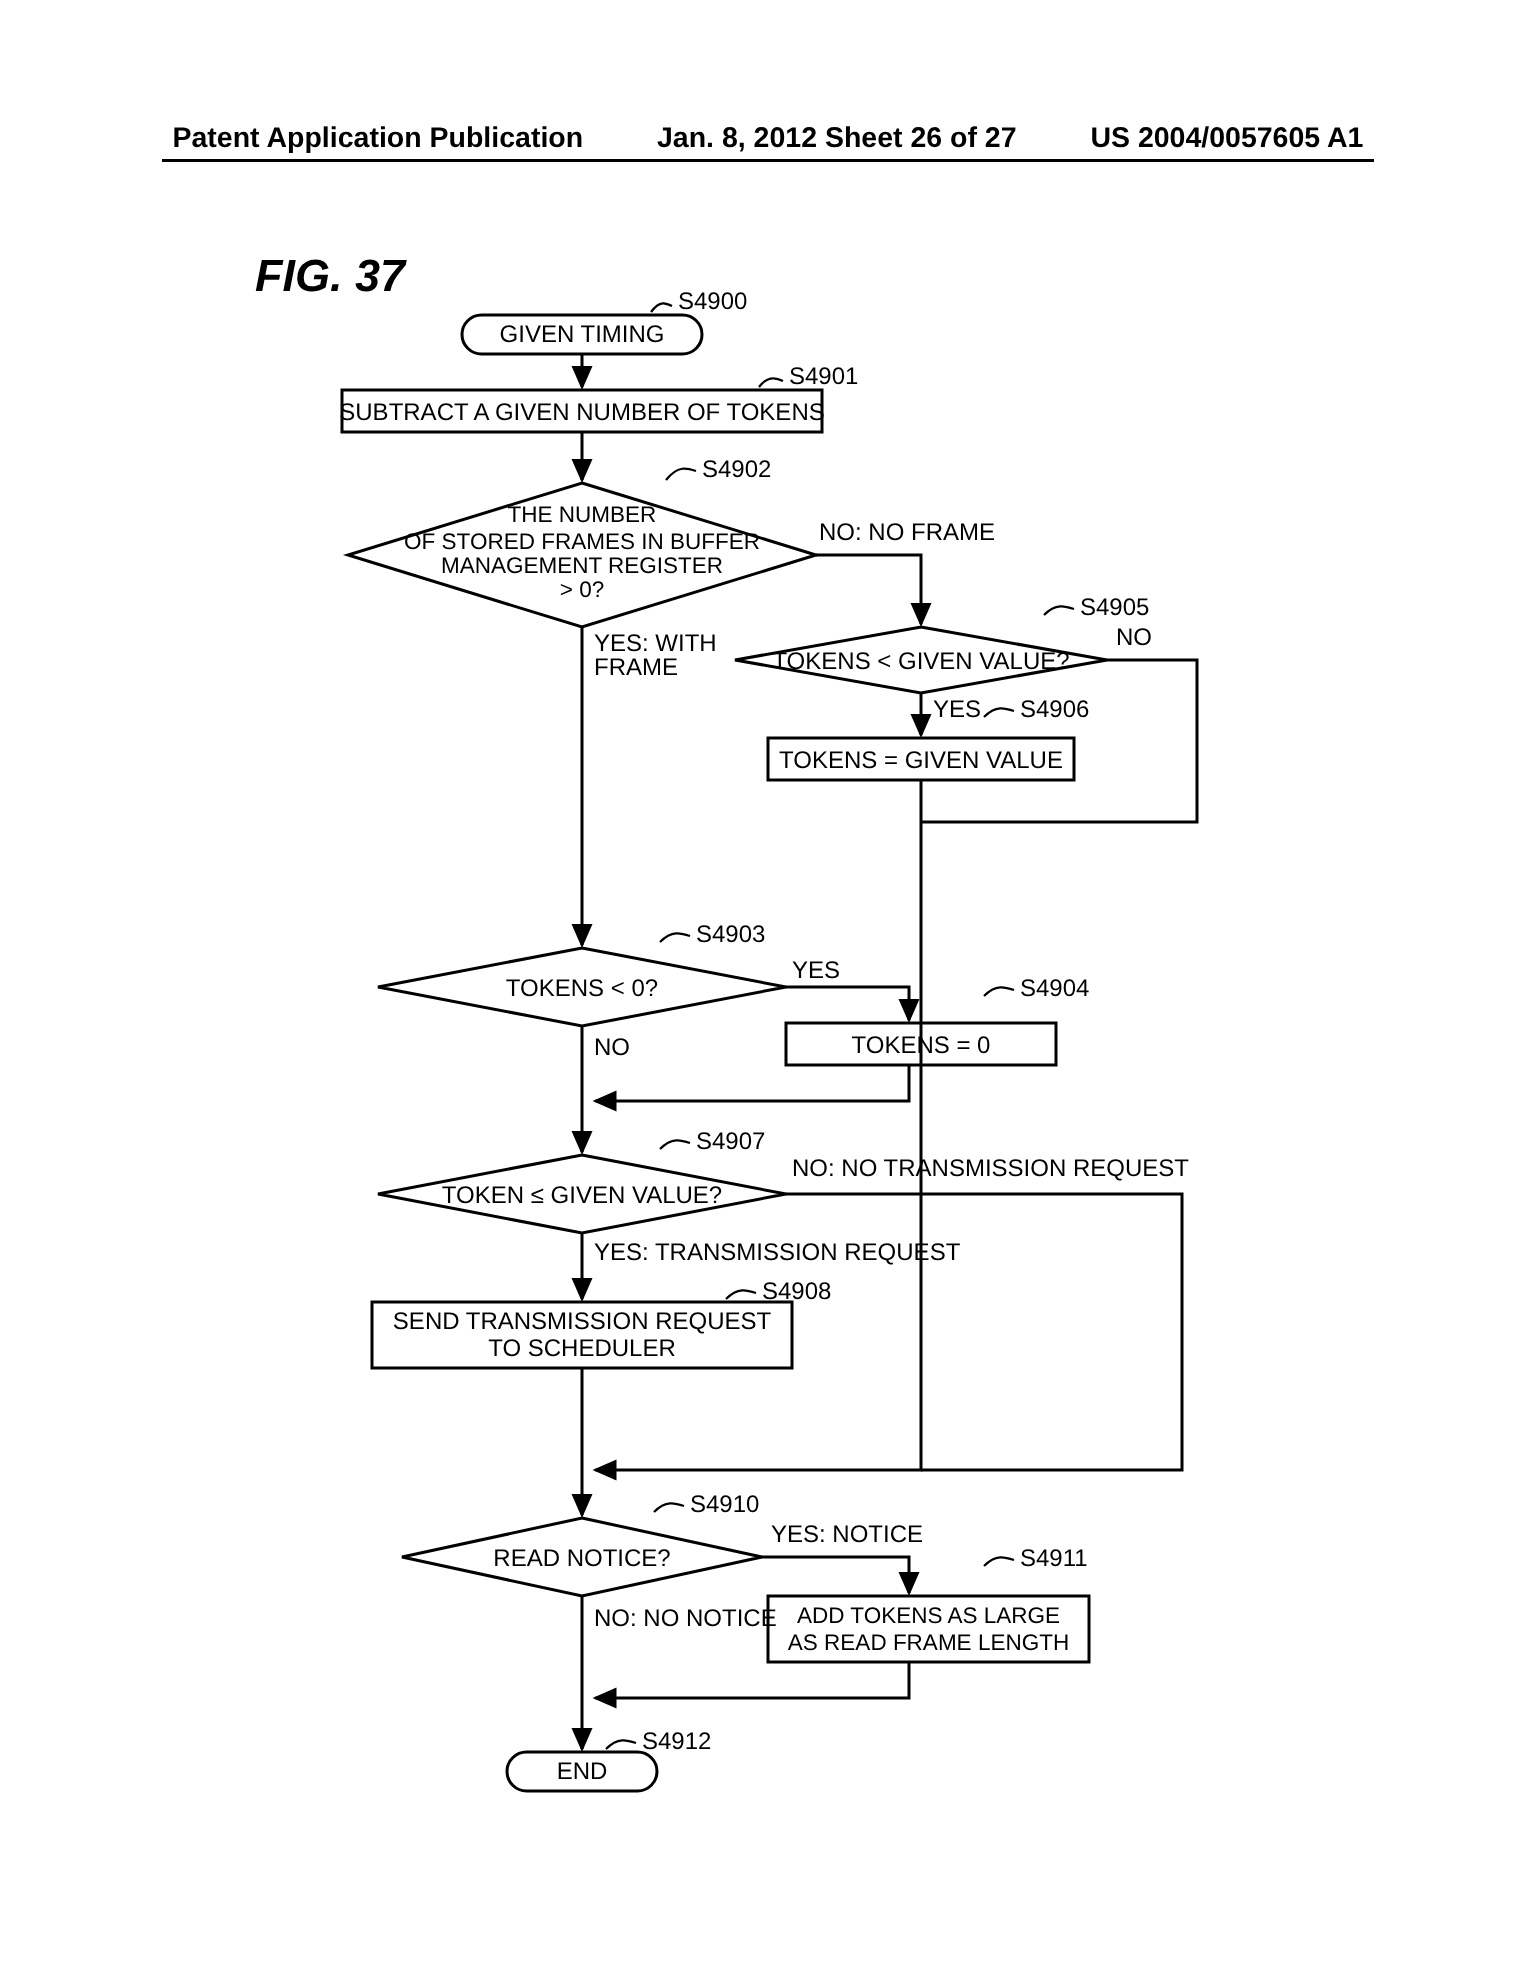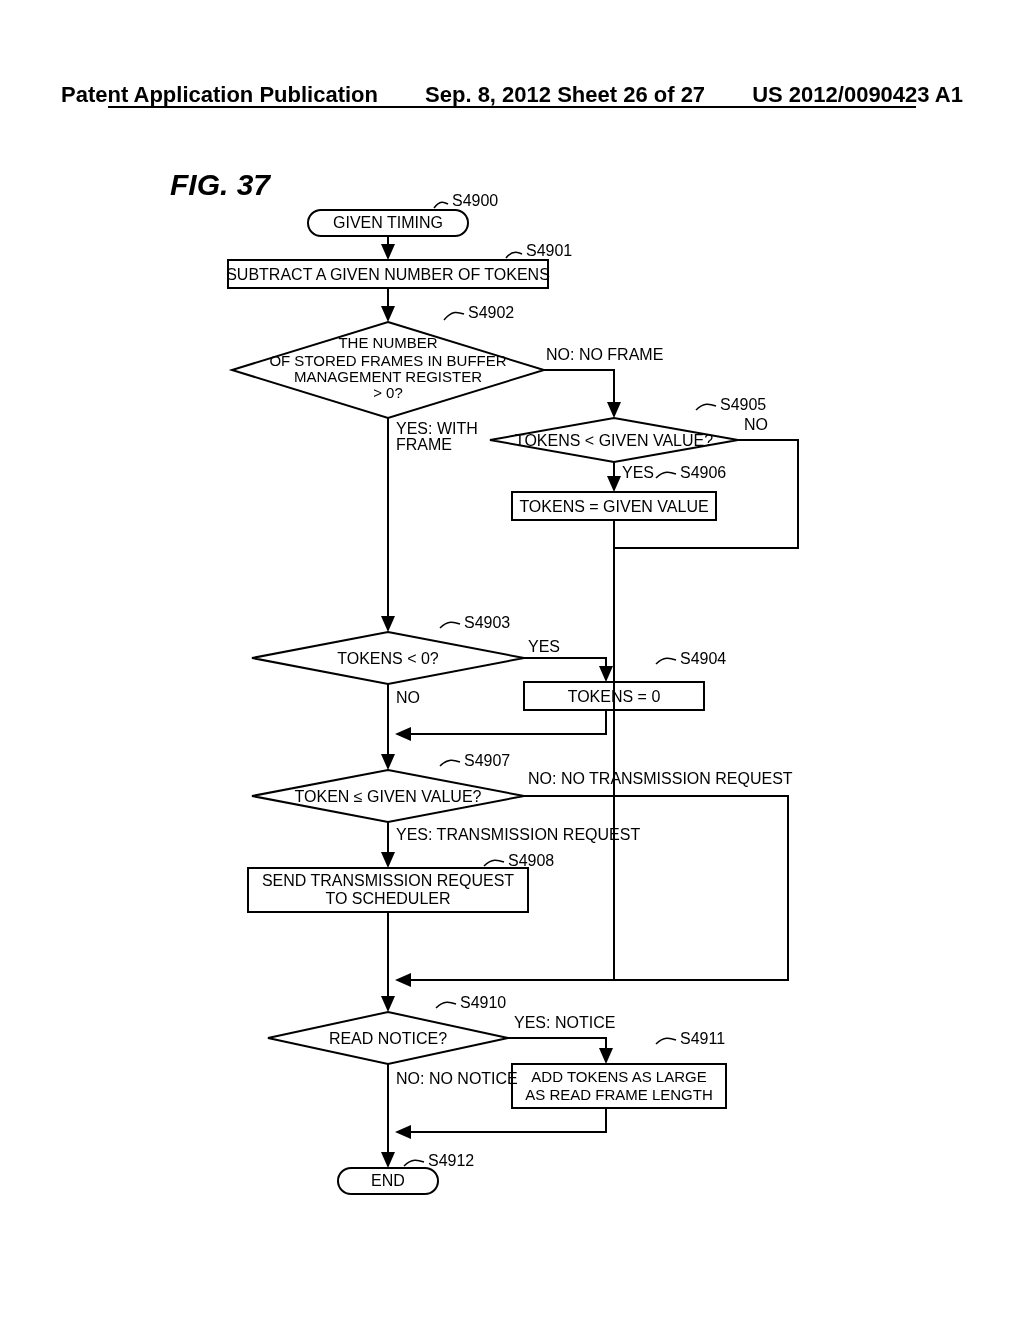--- a/index.html
+++ b/index.html
@@ -9,24 +9,24 @@
     background: #fff;
     width: 1024px;
     height: 1320px;
     position: relative;
   }
   .header {
     position: absolute;
     top: 82px;
     left: 0;
     right: 0;
-    padding: 0 61px;
+    padding: 0 115px;
     display: flex;
     justify-content: space-between;
-    font-size: 22px;
+    font-size: 19px;
     font-weight: bold;
   }
   .hr {
     position: absolute;
     top: 106px;
     left: 108px;
     right: 108px;
     height: 2px;
     background: #000;
   }
@@ -48,22 +48,22 @@
     font-size: 16px;
     fill: #000;
   }
   .lt { font-size: 15px; }
 </style>
 </head>
 <body>
 
 <div class="header">
   <span>Patent Application Publication</span>
-  <span>Sep. 8, 2012  Sheet 26 of 27</span>
-  <span>US 2012/0090423 A1</span>
+  <span>Jan. 8, 2012  Sheet 26 of 27</span>
+  <span>US 2004/0057605 A1</span>
 </div>
 <div class="hr"></div>
 
 <div class="fig-title">FIG.  37</div>
 
 <svg width="816" height="1110">
   <defs>
     <marker id="arrow" markerWidth="10" markerHeight="10" refX="7" refY="3.5" orient="auto">
       <polygon points="0 0, 8 3.5, 0 7" fill="#000"></polygon>
     </marker>

